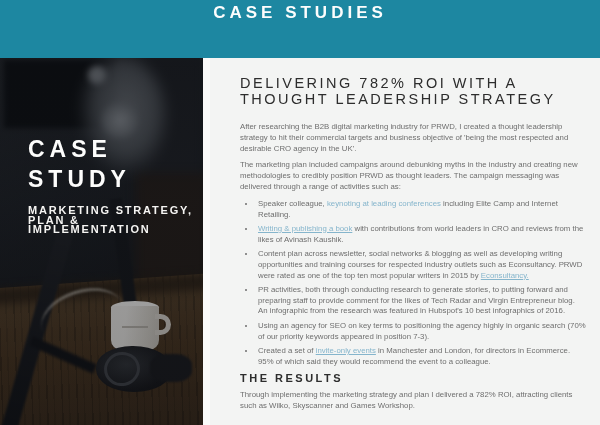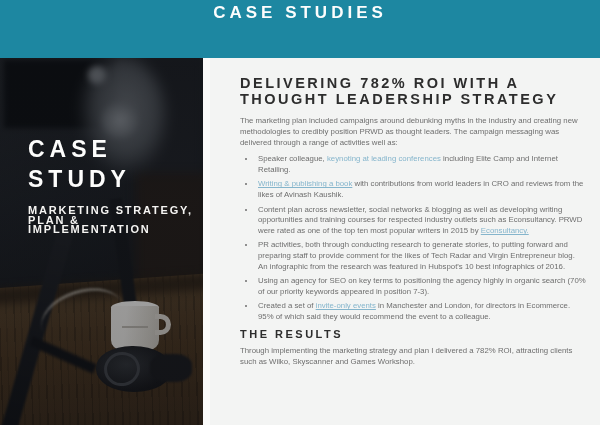--- a/index.html
+++ b/index.html
@@ -71,22 +71,22 @@
     letter-spacing: 1.8px; white-space: pre-line;
   }
 
   
   .content {
     position: absolute; left: 203px; top: 58px; width: 397px; height: 367px;
     background: #f3f4f3; border-left: 7px solid #fbfbfa;
     padding: 18px 14px 0 30px; overflow: hidden;
   }
   .article-heading {
-    color: #2d2d2d; font-size: 14.5px; line-height: 15.5px; font-weight: bold;
-    letter-spacing: 2.5px; margin-bottom: 9px;
+    color: #2d2d2d; font-size: 14.5px; line-height: 15.5px; font-weight: normal;
+    letter-spacing: 2.5px; margin-bottom: 15px;
   }
   .content p {
     color: #6e6e6e; font-size: 7.8px; line-height: 10.8px; margin-bottom: 6px;
   }
   .bullet-list { margin: 4px 0 0 16px; padding: 0; list-style: disc; }
   .bullet-list li {
     color: #6e6e6e; font-size: 7.8px; line-height: 10.8px;
     margin-bottom: 3.5px; padding-left: 2px;
   }
   .link { color: #85b5cc; text-decoration: none; cursor: pointer; }
@@ -132,21 +132,22 @@
       <div class="sidebar-title">CASE
 STUDY</div>
       <div class="sidebar-subtitle">MARKETING STRATEGY,
 PLAN &amp;
 IMPLEMENTATION</div>
     </div>
   </aside>
 
   <main class="content">
     <h2 class="article-heading">DELIVERING 782% ROI WITH A THOUGHT LEADERSHIP STRATEGY</h2>
-    <p>The marketing plan included campaigns around debunking myths in the industry and creating new methodologies to credibly position PRWD as thought leaders. The campaign messaging was delivered through a range of activities well as:</p>
+    <p>After researching the B2B digital marketing industry for PRWD, I created a thought leadership strategy to hit their commercial targets and business objective of 'being the most respected and desirable CRO agency in the UK'.</p>
+    <p>The marketing plan included campaigns around debunking myths in the industry and creating new methodologies to credibly position PRWD as thought leaders. The campaign messaging was delivered through a range of activities such as:</p>
     <ul class="bullet-list">
         <li><span>Speaker colleague, </span><a href="#" class="link">keynoting at leading conferences</a><span> including Elite Camp and Internet Retailing.</span></li>
         <li><a href="#" class="link u">Writing &amp; publishing a book</a><span> with contributions from world leaders in CRO and reviews from the likes of Avinash Kaushik.</span></li>
         <li><span>Content plan across newsletter, social networks &amp; blogging as well as developing writing opportunities and training courses for respected industry outlets such as Econsultancy. PRWD were rated as one of the top ten most popular writers in 2015 by </span><a href="#" class="link u">Econsultancy.</a></li>
         <li><span>PR activities, both through conducting research to generate stories, to putting forward and preparing staff to provide comment for the likes of Tech Radar and Virgin Entrepreneur blog. An infographic from the research was featured in Hubspot's 10 best infographics of 2016.</span></li>
         <li><span>Using an agency for SEO on key terms to positioning the agency highly in organic search (70% of our priority keywords appeared in position 7-3).</span></li>
         <li><span>Created a set of </span><a href="#" class="link u">invite-only events</a><span> in Manchester and London, for directors in Ecommerce. 95% of which said they would recommend the event to a colleague.</span></li>
       </ul>
     <h3 class="results-heading">THE RESULTS</h3>
     <p>Through implementing the marketing strategy and plan I delivered a 782% ROI, attracting clients such as Wilko, Skyscanner and Games Workshop.</p>

